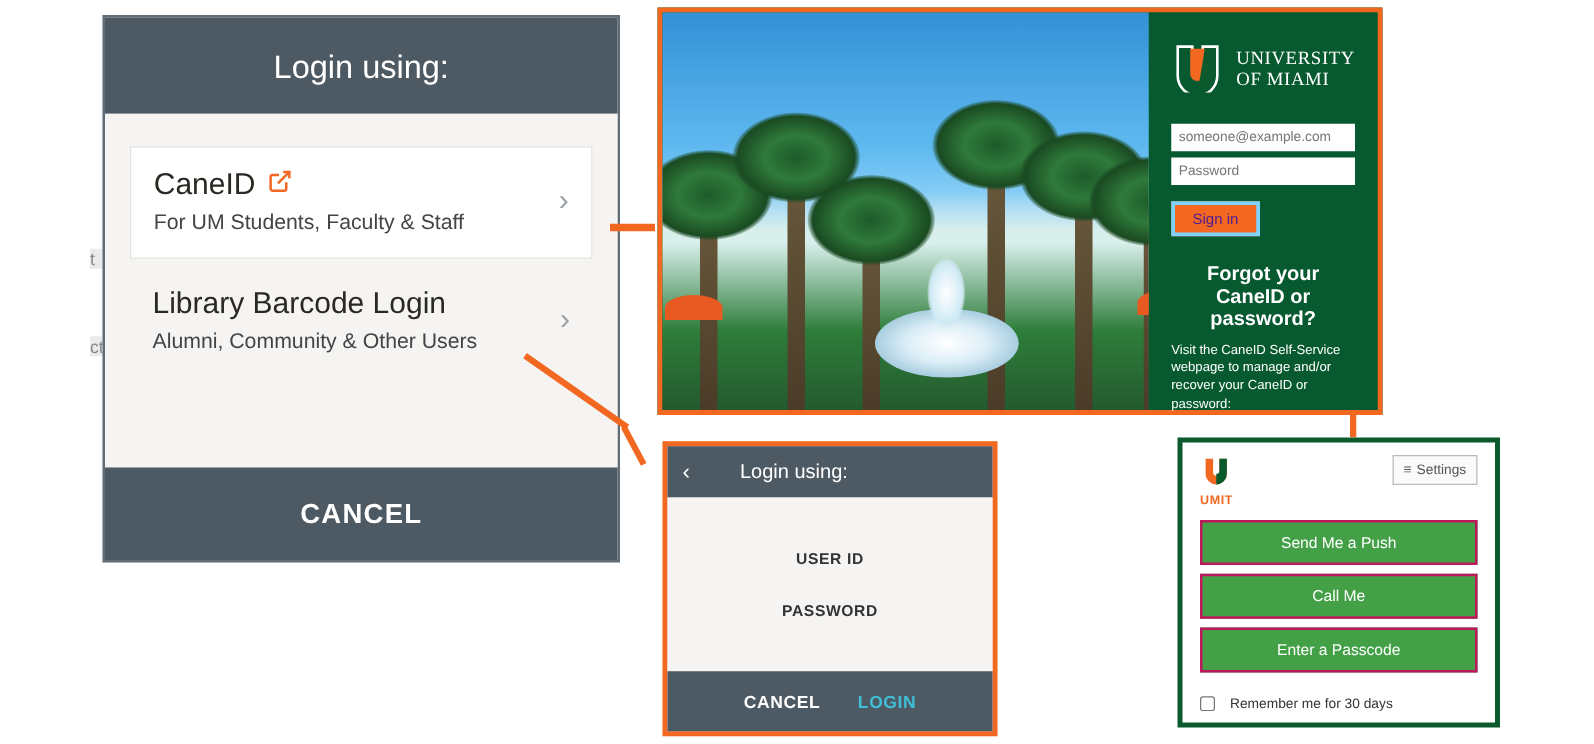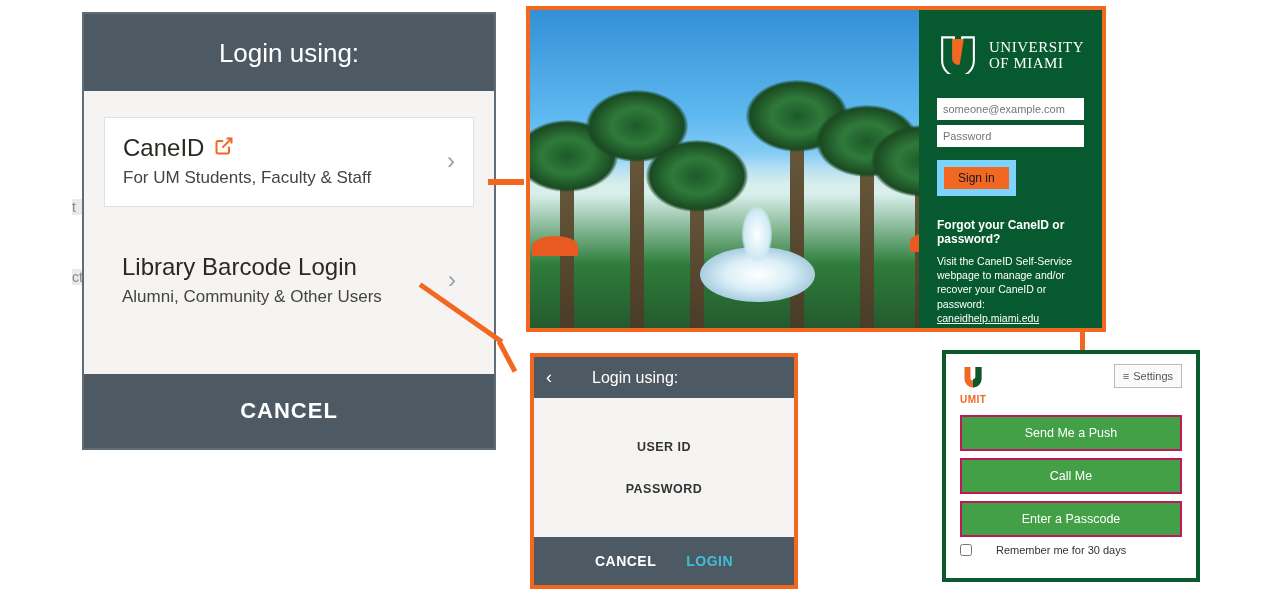--- a/index.html
+++ b/index.html
@@ -26,21 +26,21 @@
     text-align: center;
     padding: 24px 0 22px;
     font-size: 26px;
     font-weight: 400;
   }
   .panel1-body {
     background: #f5f4f2;
     flex: 1;
     padding: 26px 20px;
     display: flex; flex-direction: column;
-    gap: 30px;
+    gap: 6px;
   }
   .option {
     border: 1px solid #e3e1dd;
     background: #fff;
     padding: 16px 18px 18px;
     display: flex;
     align-items: center;
     position: relative;
     cursor: pointer;
   }
@@ -150,29 +150,29 @@
   .sso input {
     width: 100%;
     padding: 5px 6px;
     font-size: 11px;
     border: none;
     margin-bottom: 5px;
     color: #888;
   }
   .signin-btn {
     background: #f26821;
-    border: 7px solid #7dd3fc;
-    color: #0f172a;
+    border: 3px solid #7dd3fc;
+    color: #4c1d95;
     padding: 4px 14px;
     font-size: 12px;
     align-self: flex-start;
     margin-top: 8px;
     cursor: pointer;
   }
-  .forgot-h { font-weight: 700; margin-top: 22px; font-size: 12px; }
+  .forgot-h { font-weight: 700; margin-top: 22px; font-size: 16px; text-align: center; }
   .forgot-p { font-size: 10.5px; line-height: 1.35; margin-top: 8px;}
   .forgot-link { text-decoration: underline; }
 
   
   .conn-vert {
     position: absolute;
     left: 1080px; top: 332px;
     width: 5px; height: 18px;
     background: #f26821;
   }
@@ -239,21 +239,21 @@
   .duo-btn {
     background:#43a047;
     border:2px solid #be185d;
     color:#fff;
     padding:9px 0;
     margin-bottom:7px;
     font-size:12.5px;
     cursor:pointer;
     text-align:center;
   }
-  .duo-remember { display:flex; align-items:center; gap:24px; font-size:11px; color:#333;}
+  .duo-remember { display:flex; align-items:center; gap:12px; margin-top:12px; font-size:11px; color:#333;}
   .duo-remember input { width:12px;height:12px;}
 
   
   .u-logo { display:inline-block; }
 </style>
 </head>
 <body>
 
 <div class="panel1-bgtext" style="top:199px">t</div>
 <div class="panel1-bgtext" style="top:269px">ct</div>

